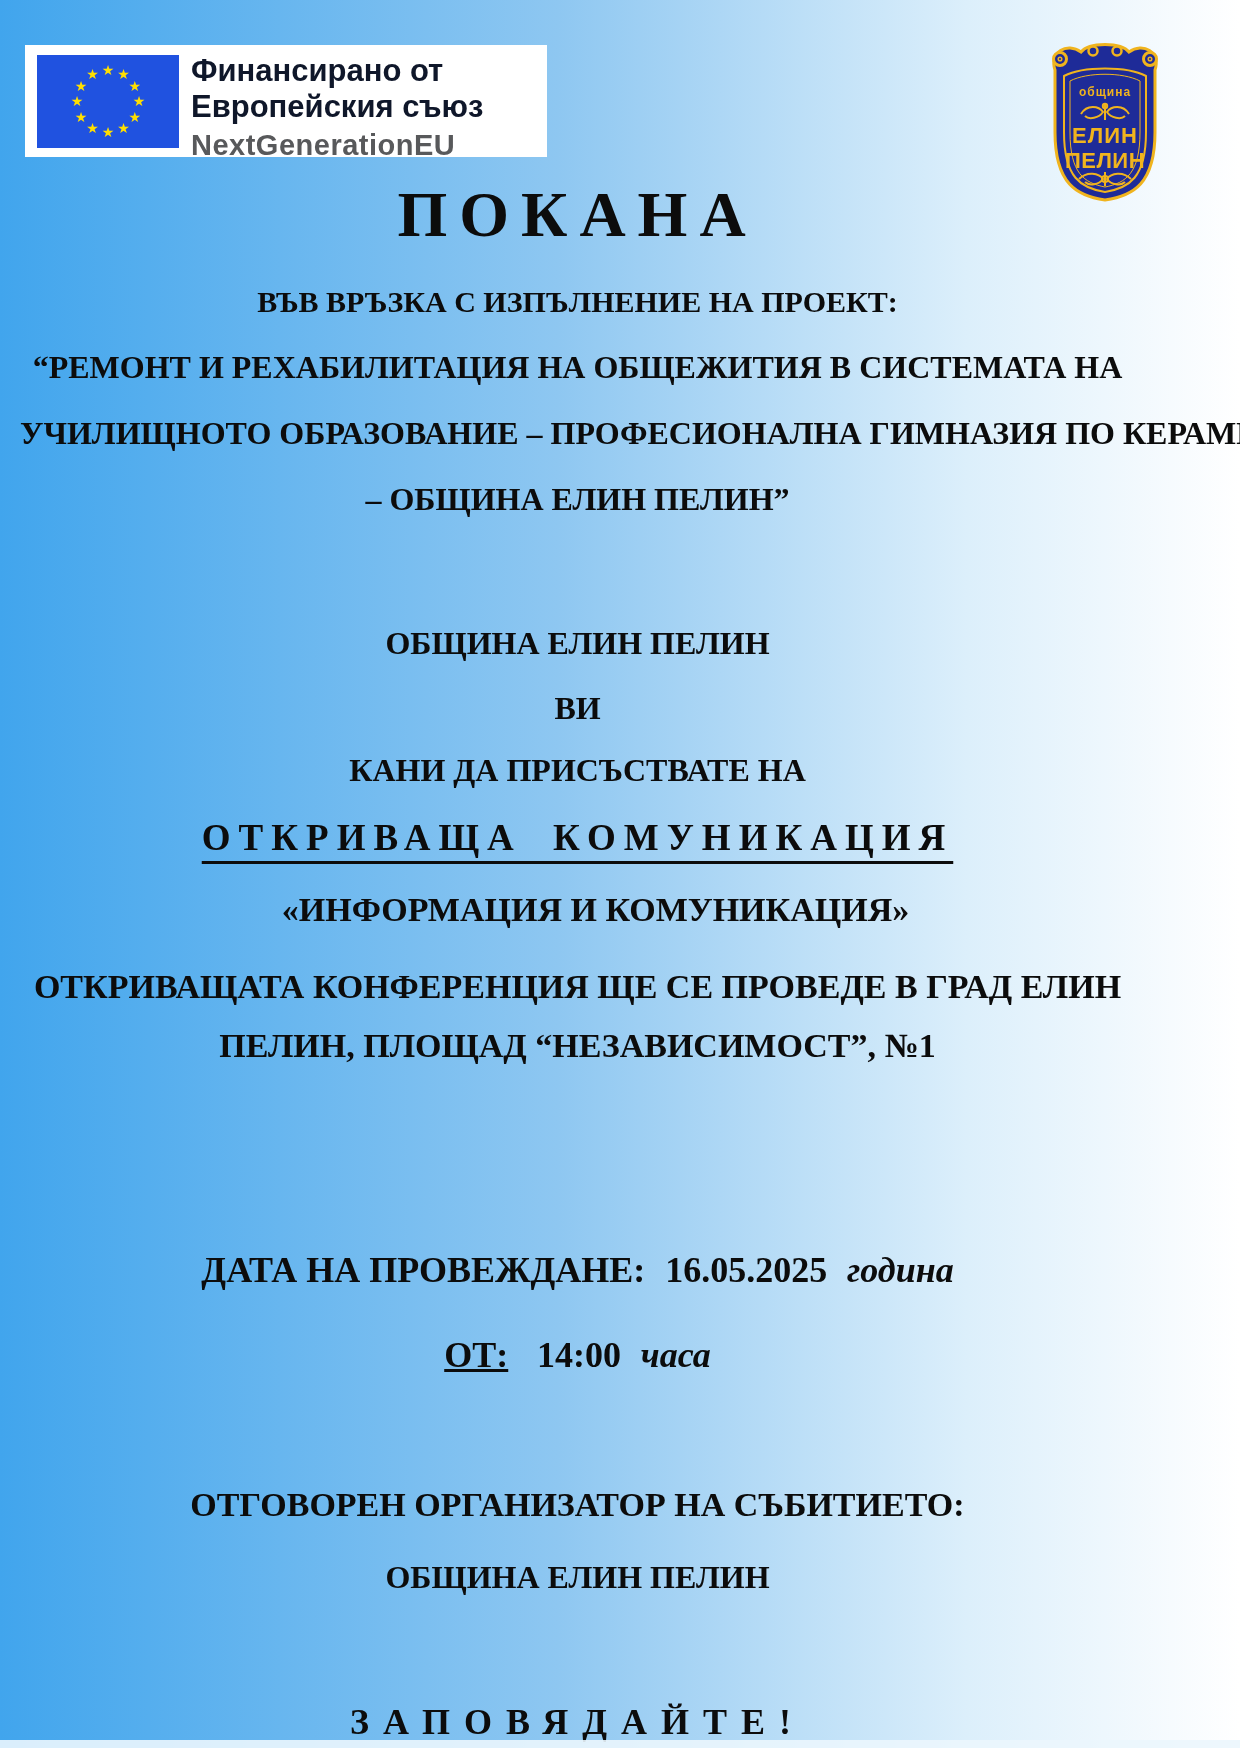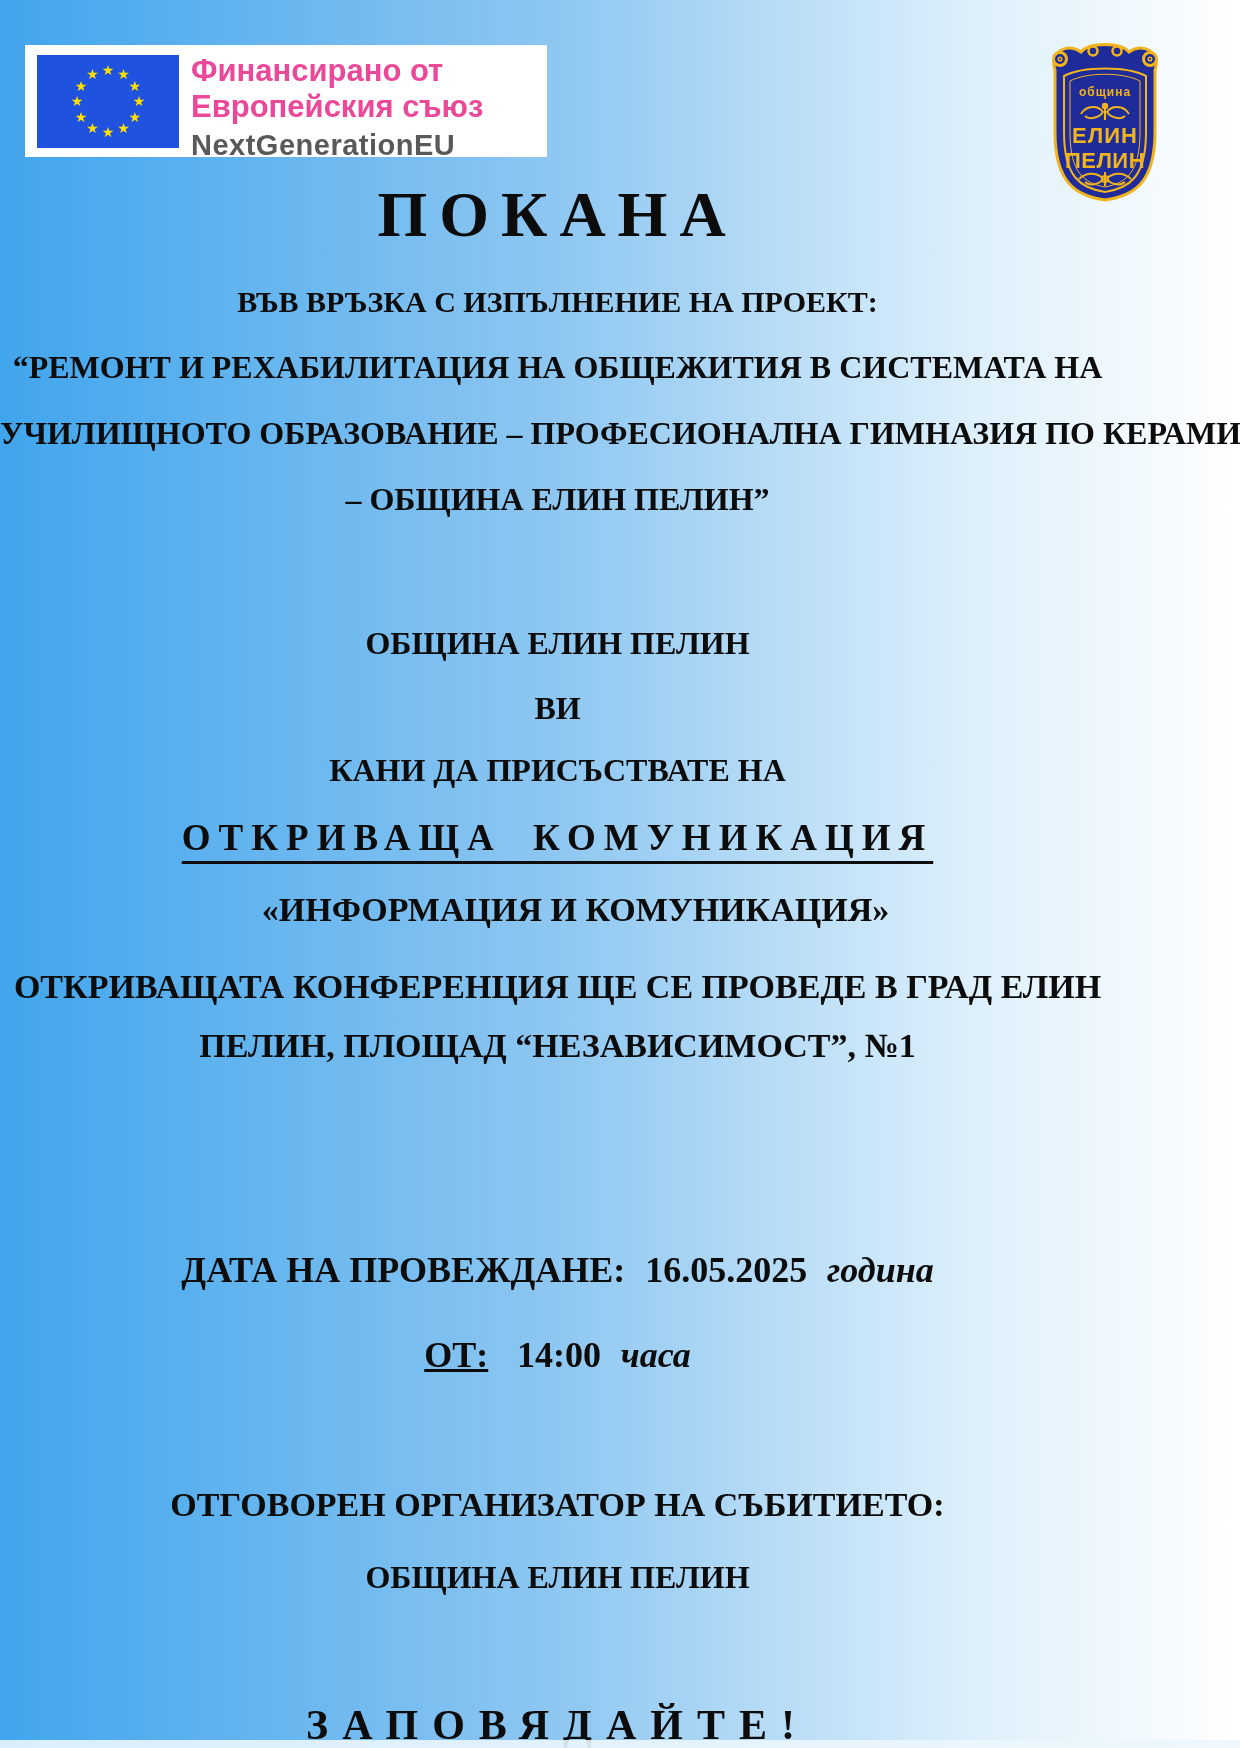--- a/index.html
+++ b/index.html
@@ -30,49 +30,49 @@
   .eu-flag i:nth-child(4){transform:translate(-50%,-50%) rotate(90deg)  translateY(-31px) rotate(-90deg);}
   .eu-flag i:nth-child(5){transform:translate(-50%,-50%) rotate(120deg) translateY(-31px) rotate(-120deg);}
   .eu-flag i:nth-child(6){transform:translate(-50%,-50%) rotate(150deg) translateY(-31px) rotate(-150deg);}
   .eu-flag i:nth-child(7){transform:translate(-50%,-50%) rotate(180deg) translateY(-31px) rotate(-180deg);}
   .eu-flag i:nth-child(8){transform:translate(-50%,-50%) rotate(210deg) translateY(-31px) rotate(-210deg);}
   .eu-flag i:nth-child(9){transform:translate(-50%,-50%) rotate(240deg) translateY(-31px) rotate(-240deg);}
   .eu-flag i:nth-child(10){transform:translate(-50%,-50%) rotate(270deg) translateY(-31px) rotate(-270deg);}
   .eu-flag i:nth-child(11){transform:translate(-50%,-50%) rotate(300deg) translateY(-31px) rotate(-300deg);}
   .eu-flag i:nth-child(12){transform:translate(-50%,-50%) rotate(330deg) translateY(-31px) rotate(-330deg);}
   .eu-text{position:absolute;left:166px;top:8px;font-family:"Liberation Sans",sans-serif;}
-  .eu-text .b{display:block;font-weight:700;font-size:31px;line-height:36px;color:#ec4899;}
+  .eu-text .b{display:block;font-weight:700;font-size:31px;line-height:36px;color:#0f172a;}
   .eu-text .g{display:block;font-weight:700;font-size:29px;line-height:40px;color:#58595b;letter-spacing:0.5px;}
   
   .emblem{position:absolute;left:1043px;top:40px;width:124px;height:166px;}
   
   .pline{
     position:absolute;left:0;width:1115px;
     text-align:center;line-height:1;white-space:nowrap;
-    font-weight:700;color:#0c0c0c;
+    font-weight:700;color:#0c0c0c;padding-left:20px;
   }
   .l-title   {top:183px;font-size:64px;letter-spacing:12px;}
   .l-intro   {top:287px;font-size:30px;}
   .l-proj1   {top:351px;font-size:32px;}
   .l-proj2   {top:417px;font-size:32px;}
   .l-proj3   {top:483px;font-size:32px;}
   .l-host    {top:627px;font-size:32px;}
   .l-you     {top:692px;font-size:32px;}
   .l-invite  {top:754px;font-size:32px;}
   .l-event   {top:819px;font-size:37px;letter-spacing:8px;word-spacing:14px;
               text-decoration:underline;text-decoration-thickness:3px;text-underline-offset:11px;}
   .l-topic   {top:893px;font-size:34px;margin-left:18px;}
   .l-venue1  {top:970px;font-size:34px;}
   .l-venue2  {top:1029px;font-size:34px;}
   .l-venue3  {top:1110px;font-size:34px;}
   .l-date    {top:1252px;font-size:36px;}
   .l-time    {top:1337px;font-size:36px;}
   .l-organizer{top:1488px;font-size:34px;}
   .l-orgname {top:1561px;font-size:32px;}
-  .l-closing {top:1704px;font-size:42px;letter-spacing:14px;}
+  .l-closing {top:1704px;font-size:36px;letter-spacing:14px;}
   .it{font-style:italic;}
   .sp{margin-right:0.30em;}
   .sp2{margin-right:0.55em;text-decoration:underline;}
   .bottom-strip{position:absolute;left:0;bottom:0;width:100%;height:8px;background:rgba(235,246,253,0.9);}
 </style>
 </head>
 <body>
 
 <div class="poster">
 

